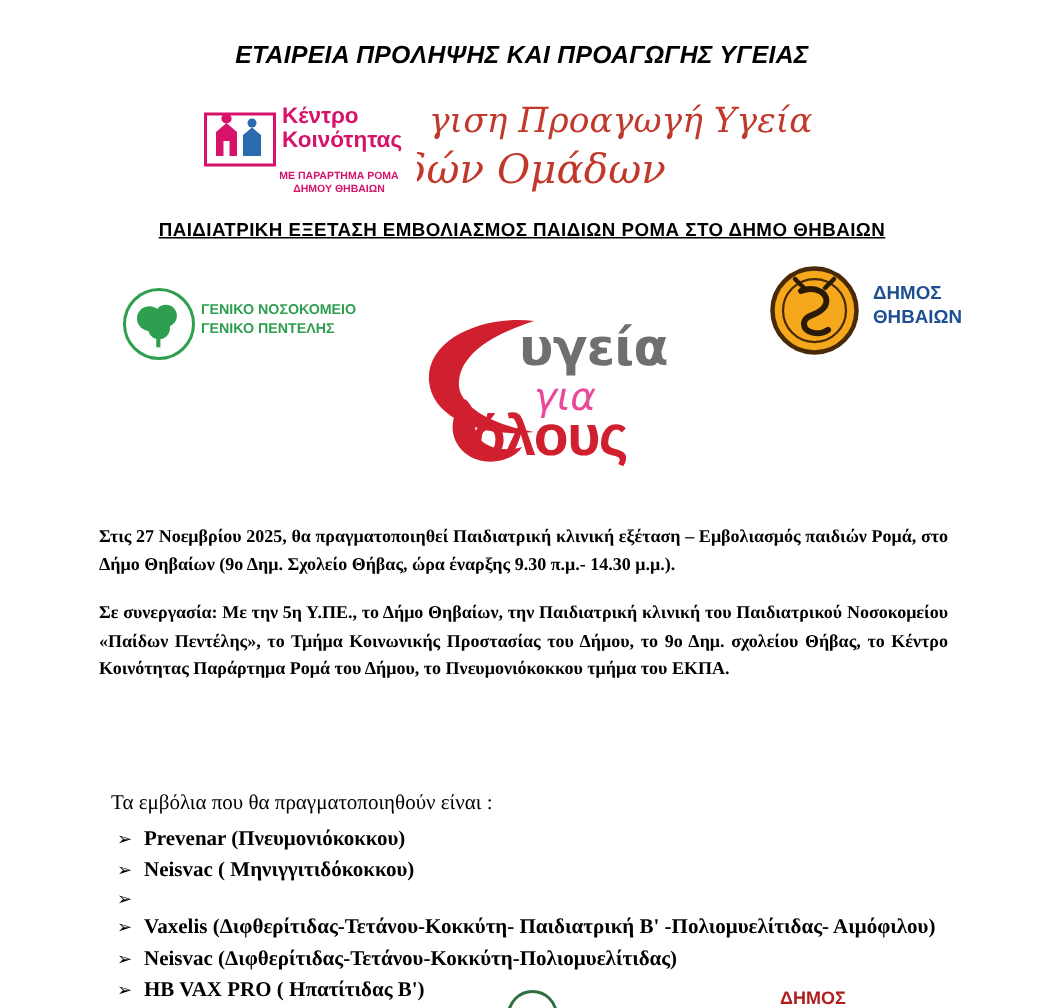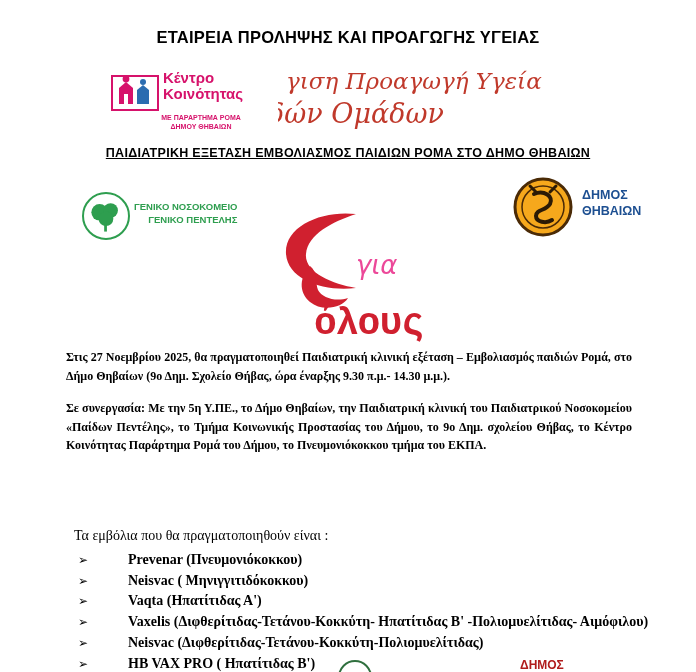--- a/index.html
+++ b/index.html
@@ -27,35 +27,36 @@
     position: absolute;
     top: 28px;
     left: 0;
     width: 696px;
     text-align: center;
     font-family: "Liberation Sans", sans-serif;
     font-weight: bold;
     font-size: 16.5px;
     letter-spacing: 0.2px;
     color: #000;
+    font-style: italic;
   }
 
   
   .logo-band {
     position: absolute;
     top: 62px;
     left: 0;
     width: 696px;
     height: 78px;
   }
 
   
   .kk-logo {
     position: absolute;
-    left: 111px;
+    left: 136px;
     top: 8px;
     width: 180px;
     height: 62px;
   }
   .kk-mark {
     position: absolute;
     left: 0;
     top: 0;
     width: 48px;
     height: 42px;
@@ -159,21 +160,21 @@
   .pentelis-text {
     position: absolute;
     left: 52px;
     top: 8px;
     font-family: "Liberation Sans", sans-serif;
     font-size: 9.5px;
     font-weight: bold;
     color: #2e9e4f;
     line-height: 1.4;
   }
-  .pentelis-text span { display: block; text-align: right; }
+  .pentelis-text span { display: block; }
 
   
   .thiva {
     position: absolute;
     right: 16px;
     top: 6px;
     width: 170px;
     height: 66px;
   }
   .thiva-seal {
@@ -219,26 +220,25 @@
     top: 44px;
     font-family: "DejaVu Sans", sans-serif;
     font-size: 26px;
     font-style: italic;
     color: #ec4899;
   }
   .ygeia-word3 {
     position: absolute;
     left: 44px;
     top: 64px;
-    font-family: Liberation Mono, monospace;
+    font-family: Liberation Sans, sans-serif;
     font-size: 38px;
     font-weight: bold;
     color: #d0202f;
     letter-spacing: -1px;
-    margin-top: 32px;
   }
 
   
   .body-text {
     position: absolute;
     left: 66px;
     top: 348px;
     width: 566px;
     font-family: "Liberation Serif", serif;
     font-size: 12px;
@@ -275,21 +275,21 @@
   }
   .vac-bullet {
     width: 22px;
     flex: 0 0 22px;
     color: #000;
     font-family: "DejaVu Sans", sans-serif;
     font-size: 12px;
     padding-left: 4px;
     box-sizing: border-box;
   }
-  .vac-label { white-space: nowrap; margin-left: 32px; }
+  .vac-label { white-space: nowrap; }
 
   
   .bottom-peek {
     position: absolute;
     left: 0;
     top: 660px;
     width: 696px;
     height: 12px;
     overflow: hidden;
   }
@@ -367,20 +367,21 @@
         <span>ΓΕΝΙΚΟ ΝΟΣΟΚΟΜΕΙΟ</span>
         <span>ΓΕΝΙΚΟ ΠΕΝΤΕΛΗΣ</span>
       </div>
     </div>
 
     <div class="ygeia">
       <svg viewBox="0 0 200 110" width="200" height="110" style="position:absolute;left:0;top:0;">
         <path d="M86 8 C52 4, 14 20, 16 48 C18 74, 54 86, 86 82 C62 78, 34 66, 36 48 C38 28, 62 16, 86 8 Z" fill="#d0202f"></path>
         <path d="M40 60 C30 70, 28 86, 40 96 C52 106, 72 102, 78 92 C66 96, 52 92, 48 84 C45 76, 48 66, 40 60 Z" fill="#d0202f"></path>
       </svg>
+      <div class="ygeia-word1">υγεία</div>
       <div class="ygeia-word2">για</div>
       <div class="ygeia-word3">όλους</div>
     </div>
 
     <div class="thiva">
       <svg class="thiva-seal" viewBox="0 0 66 62">
         <circle cx="33" cy="31" r="28" fill="#f6a81c" stroke="#4a2a06" stroke-width="3"></circle>
         <circle cx="33" cy="31" r="21" fill="none" stroke="#4a2a06" stroke-width="1.5"></circle>
         <path d="M24 18 C34 14, 44 20, 40 28 C36 35, 26 33, 26 40 C26 46, 36 48, 42 44" fill="none" stroke="#2b1a05" stroke-width="4" stroke-linecap="round"></path>
         <path d="M20 10 L26 16 M46 10 L40 16" stroke="#2b1a05" stroke-width="3" stroke-linecap="round"></path>
@@ -403,25 +404,24 @@
       <li class="vac-item">
         <span class="vac-bullet">➢</span>
         <span class="vac-label">Prevenar (Πνευμονιόκοκκου)</span>
       </li>
       <li class="vac-item">
         <span class="vac-bullet">➢</span>
         <span class="vac-label">Neisvac ( Μηνιγγιτιδόκοκκου)</span>
       </li>
       <li class="vac-item">
         <span class="vac-bullet">➢</span>
-        <span class="vac-label">Vaqta (Ηπατίτιδας Α')</span>
-      </li>
-      <li class="vac-item">
-        <span class="vac-bullet">➢</span>
-        <span class="vac-label">Vaxelis (Διφθερίτιδας-Τετάνου-Κοκκύτη- Ηπατίτιδας Β' -Πολιομυελίτιδας- Αιμόφιλου)</span>
+      </li>
+      <li class="vac-item">
+        <span class="vac-bullet">➢</span>
+        <span class="vac-label">Vaxelis (Διφθερίτιδας-Τετάνου-Κοκκύτη- Παιδιατρική Β' -Πολιομυελίτιδας- Αιμόφιλου)</span>
       </li>
       <li class="vac-item">
         <span class="vac-bullet">➢</span>
         <span class="vac-label">Neisvac (Διφθερίτιδας-Τετάνου-Κοκκύτη-Πολιομυελίτιδας)</span>
       </li>
       <li class="vac-item">
         <span class="vac-bullet">➢</span>
         <span class="vac-label">HB VAX PRO ( Ηπατίτιδας Β')</span>
       </li>
     </ul>

